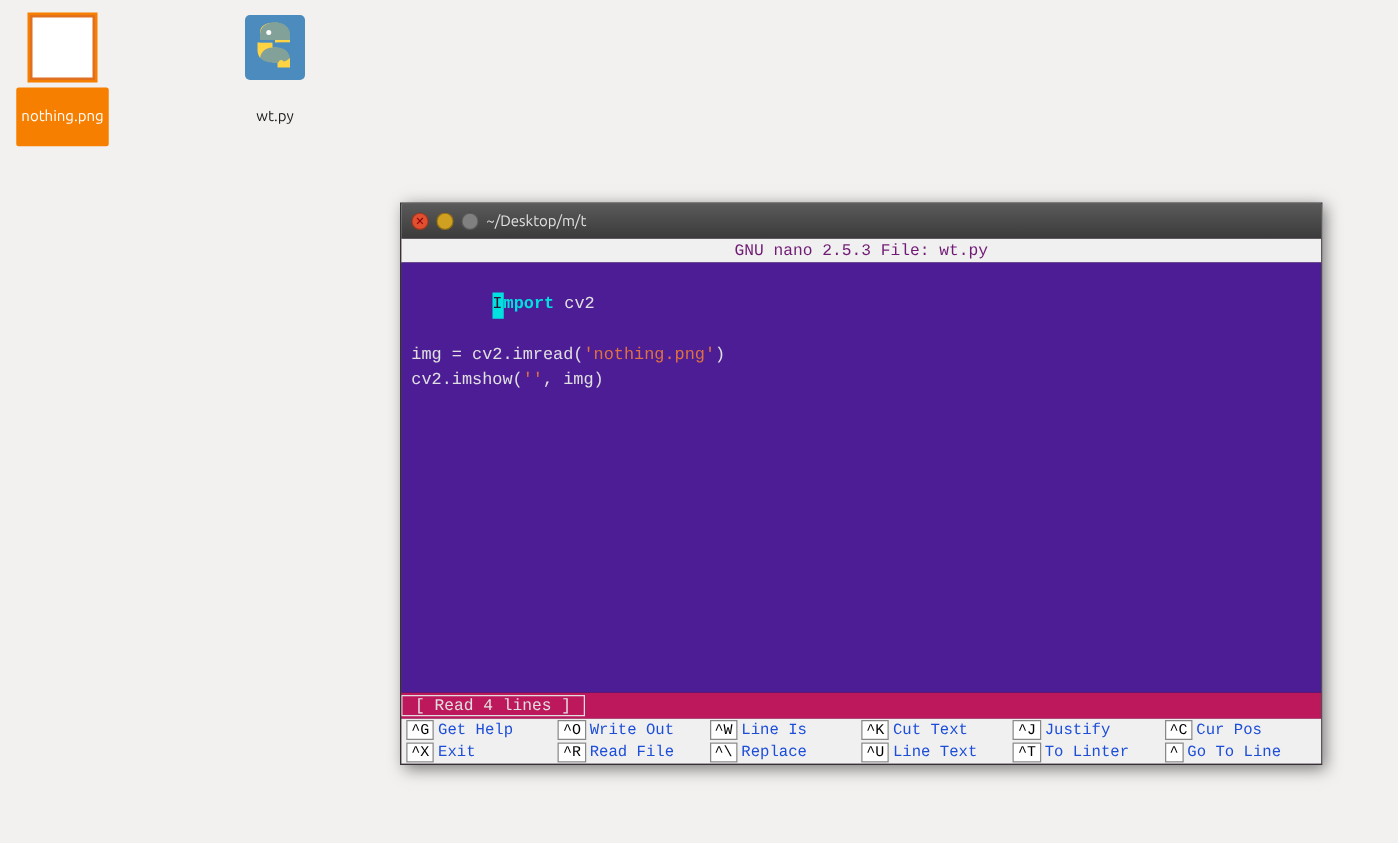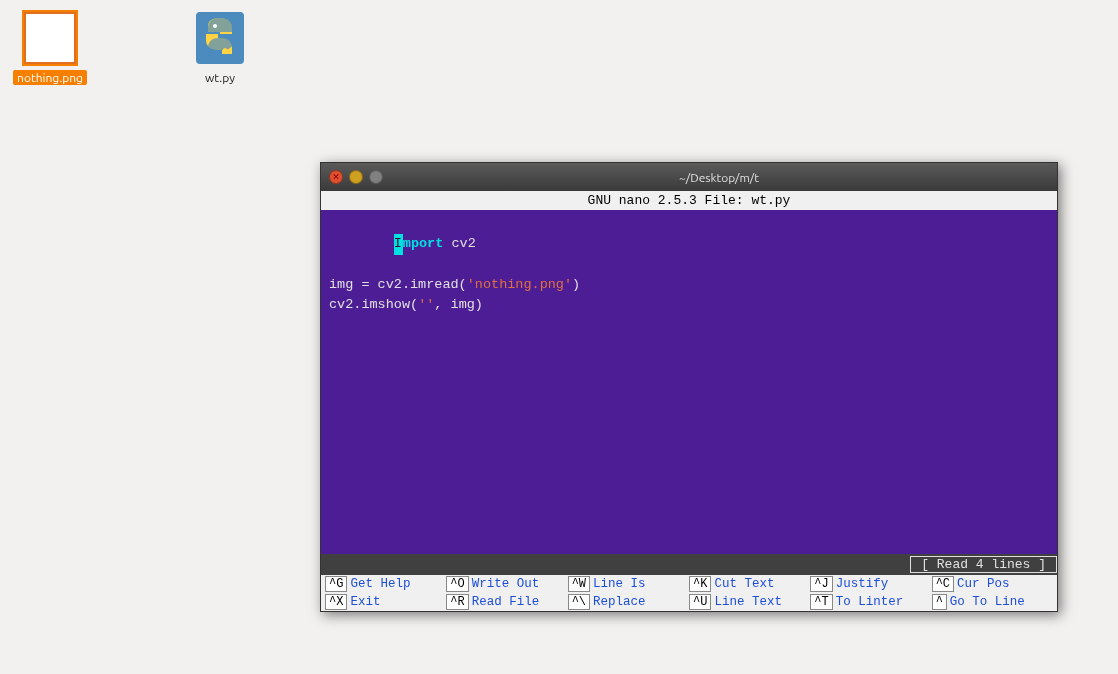--- a/index.html
+++ b/index.html
@@ -26,21 +26,21 @@
       height: 56px;
       display: flex;
       align-items: center;
       justify-content: center;
       margin-bottom: 4px;
     }
     .desktop-icon .icon-label {
       font-size: 12px;
       color: #1a1a1a;
       text-align: center;
-      padding: 1px 4px;
+      padding: 17px 4px;
     }
     .desktop-icon.selected .icon-label {
       background: #f77f00;
       color: white;
       border-radius: 2px;
     }
     .desktop-icon.selected .icon-img {
       border: 2px solid #f77f00;
     }
 
@@ -86,37 +86,36 @@
       justify-content: center;
       font-size: 9px;
       font-weight: bold;
     }
     .titlebar-btn.close { background: #e05030; color: #8b0000; }
     .titlebar-btn.minimize { background: #d0a020; }
     .titlebar-btn.maximize { background: #808080; }
 
     .titlebar-title {
       flex: 1;
-      text-align: center;
       color: #e0e0e0;
       font-size: 12px;
     }
 
     .terminal-body {
       flex: 1;
       background: #2d0f2d;
       display: flex;
       flex-direction: column;
       overflow: hidden;
     }
 
     
     .nano-infobar {
       background: #f0f0f0;
-      color: #000000;
+      color: #701a75;
       font-family: 'Courier New', Courier, monospace;
       font-size: 13px;
       padding: 2px 8px;
       text-align: center;
       flex-shrink: 0;
     }
 
     
     .nano-editor {
       flex: 1;
@@ -139,25 +138,25 @@
     .str-lit { color: #e07040; margin-top: 35px; }
     .cursor-block {
       display: inline-block;
       background: #00e0e0;
       color: #2d0f2d;
       width: 9px;
     }
 
     
     .nano-statusbar {
-      background: #404040;
+      background: #be185d;
       color: #e0e0e0;
       font-family: 'Courier New', Courier, monospace;
       font-size: 13px;
-      text-align: right;
+      text-align: left;
       padding: 2px 0;
       flex-shrink: 0;
     }
 
     .status-msg {
       display: inline-block;
       border: 1px solid #e0e0e0;
       padding: 0 10px;
       color: #e0e0e0;
     }

